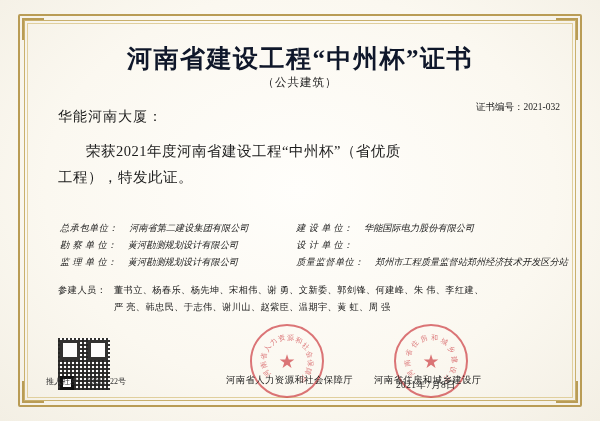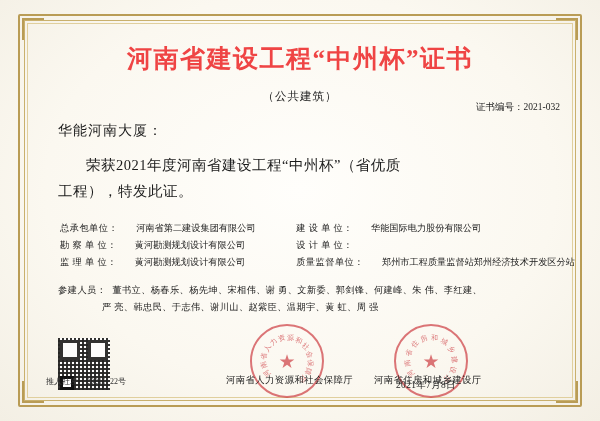--- a/index.html
+++ b/index.html
@@ -55,27 +55,26 @@
   .content {
     position: absolute;
     left: 36px; top: 32px; right: 36px; bottom: 32px;
   }
 
   .title {
     text-align: center;
     font-size: 25px;
     font-weight: bold;
     letter-spacing: 1.5px;
-    color: #ef4444;
+    color: #0f172a;
     margin-top: 10px;
     font-family: "Liberation Serif", "DejaVu Serif", serif;
   }
   .subtitle-row {
     text-align: center;
-    margin-top: 14px;
     font-size: 11.5px;
     color: #222;
   }
   .subtitle-paren {
     letter-spacing: 1px;
   }
   .cert-no {
     position: absolute;
     right: 4px;
     top: 69px;
@@ -107,41 +106,41 @@
     position: absolute;
     left: 24px;
     right: 12px;
     top: 190px;
     display: grid;
     grid-template-columns: 48% 52%;
     row-gap: 4px;
     font-size: 9.2px;
     color: #1b1b1b;
   }
-  .unit-cell { display: flex; gap: 18px; white-space: nowrap; }
+  .unit-cell { display: flex; gap: 11px; white-space: nowrap; font-style: italic; }
   .unit-label { color: #1b1b1b; letter-spacing: 0.5px; }
   .unit-value { color: #1b1b1b; }
 
   
   .participants {
     position: absolute;
     left: 22px;
     right: 12px;
     top: 250px;
     font-size: 9.2px;
     line-height: 17px;
     color: #1b1b1b;
   }
   .participants .p-label {
     float: left;
     margin-right: 6px;
     letter-spacing: 0.5px;
   }
   .p-lines { margin-left: 44px; }
-  .p-line { white-space: nowrap; letter-spacing: 0.4px; }
+  .p-line { white-space: nowrap; letter-spacing: 0.4px; margin-left: 12px; }
 
   
   .qr {
     position: absolute;
     left: 22px;
     top: 306px;
     width: 52px;
     height: 52px;
     background:
       repeating-linear-gradient(90deg, #111 0 2px, #fff 2px 4px),

